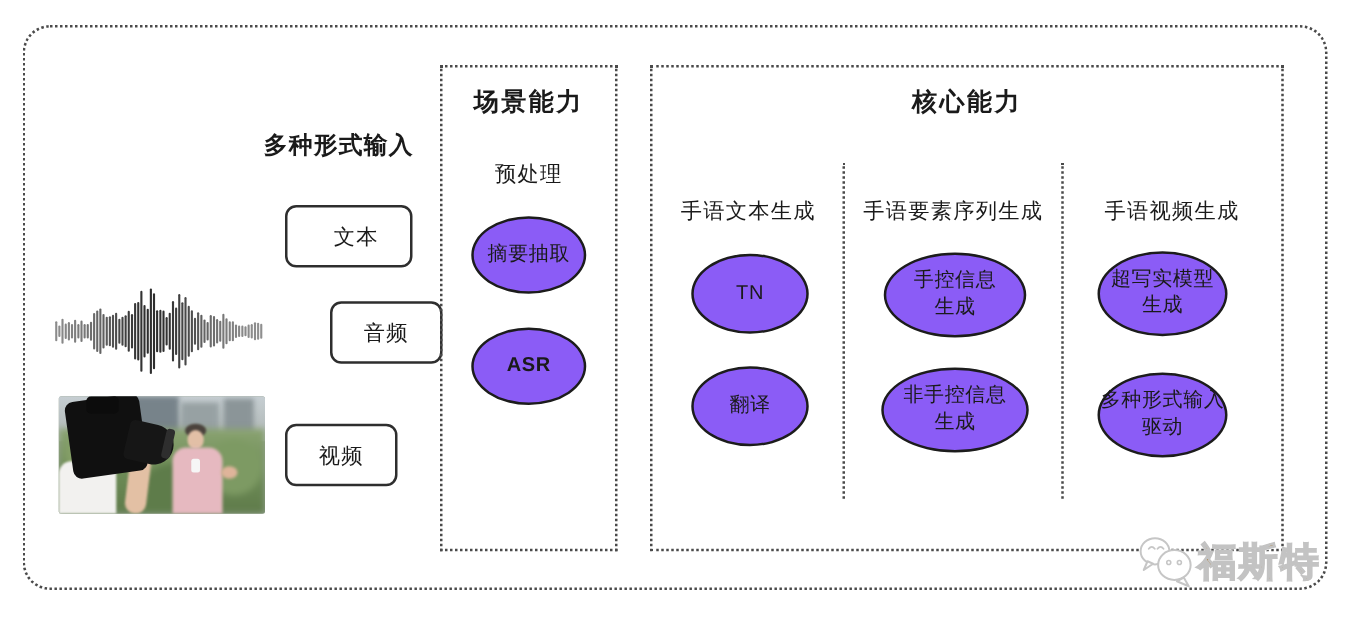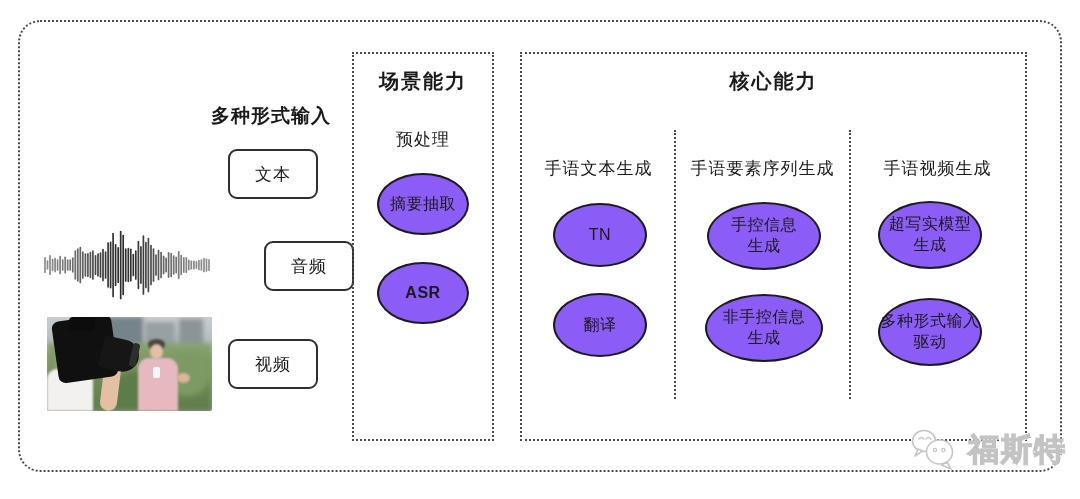--- a/index.html
+++ b/index.html
@@ -19,21 +19,21 @@
   .sample-text{
     position:absolute;left:42px;top:157px;width:185px;
     font-size:22px;letter-spacing:1px;white-space:nowrap;
   }
   .io-box{
     position:absolute;left:228px;width:86px;height:46px;
     border:2px solid #2e2e2e;border-radius:9px;
     display:flex;align-items:center;justify-content:center;
     font-size:17px;letter-spacing:1px;background:#fff;
   }
-  .io-box.b1{top:149px;} .io-box.b2{top:241px;margin-left:36px;} .io-box.b3{top:339px;}
+  .io-box.b1{top:164px;padding-left:12px;} .io-box.b2{top:241px;margin-left:36px;} .io-box.b3{top:339px;}
   .waveform{position:absolute;left:42px;top:228px;}
   
   .photo{position:absolute;left:47px;top:317px;width:165px;height:94px;border-radius:2px;overflow:hidden;background:#96a294;}
   .photo *{position:absolute;}
   .ph-sky{top:0;left:0;right:0;height:36px;background:linear-gradient(#c6ced2,#adb5b2);}
   .ph-bldg1{top:0;left:60px;width:36px;height:32px;background:#77838a;filter:blur(2px);}
   .ph-bldg2{top:5px;left:98px;width:30px;height:27px;background:#97a1a3;filter:blur(2px);}
   .ph-bldg3{top:2px;left:132px;width:24px;height:28px;background:#8b9598;filter:blur(2px);}
   .ph-hedge{top:26px;left:0;right:0;bottom:0;filter:blur(2.5px);
     background:
@@ -75,21 +75,21 @@
   
   .core-box .e11{left:31px;top:149px;width:90px;height:60px;}
   .core-box .e12{left:31px;top:239px;width:90px;height:60px;}
   .core-box .e21{left:185px;top:148px;width:110px;height:64px;}
   .core-box .e22{left:183px;top:240px;width:114px;height:64px;}
   .core-box .e31{left:356px;top:147px;width:100px;height:64px;}
   .core-box .e32{left:356px;top:244px;width:100px;height:64px;}
   
   .watermark{position:absolute;left:908px;top:428px;display:flex;align-items:center;z-index:5;}
   .wm-text{
-    font-size:31px;font-weight:bold;letter-spacing:2px;margin-left:10px;
+    font-size:31px;font-weight:bold;letter-spacing:2px;margin-left:0;
     color:#a16207;-webkit-text-stroke:1.2px #c3c3c3;
     text-shadow:1px 1px 0 #fff;
     text-align:center;
   }
 </style>
 </head>
 <body>
 
 <div class="canvas">
   <div class="outer-border"></div>

